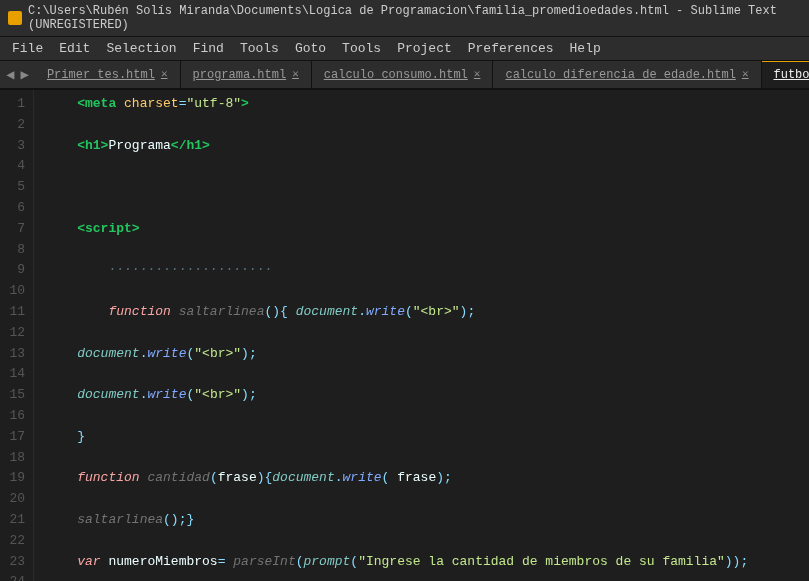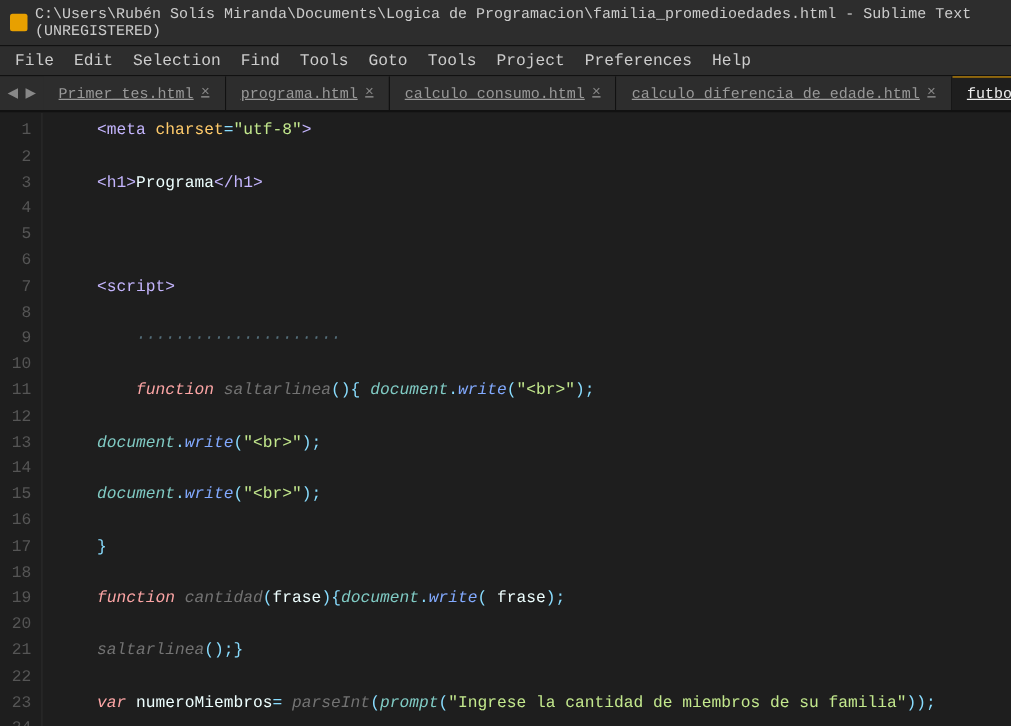--- a/index.html
+++ b/index.html
@@ -105,21 +105,21 @@
       line-height: 1.6;
       white-space: pre;
       flex: 1;
       overflow-x: auto;
     }
     .line { display: block; min-height: 1.6em; }
 
     
     .kw { color: #fca5a5; font-style: italic; } 
     .fn { color: #737373; font-style: italic; } 
-    .tag { color: #c4b5fd; } 
+    .tag { color: #22c55e; font-weight: bold; } 
     .attr { color: #ffcb6b; text-align: center; }
     .str { color: #c3e88d; }
     .comment { color: #546e7a; font-style: italic; }
     .plain { color: #eeffff; }
     .method { color: #82aaff; font-style: italic; }
     .var-color { color: #eeffff; }
     .punc { color: #89ddff; }
     .italic-cyan { color: #80cbc4; font-style: italic; }
   </style>
 </head>

